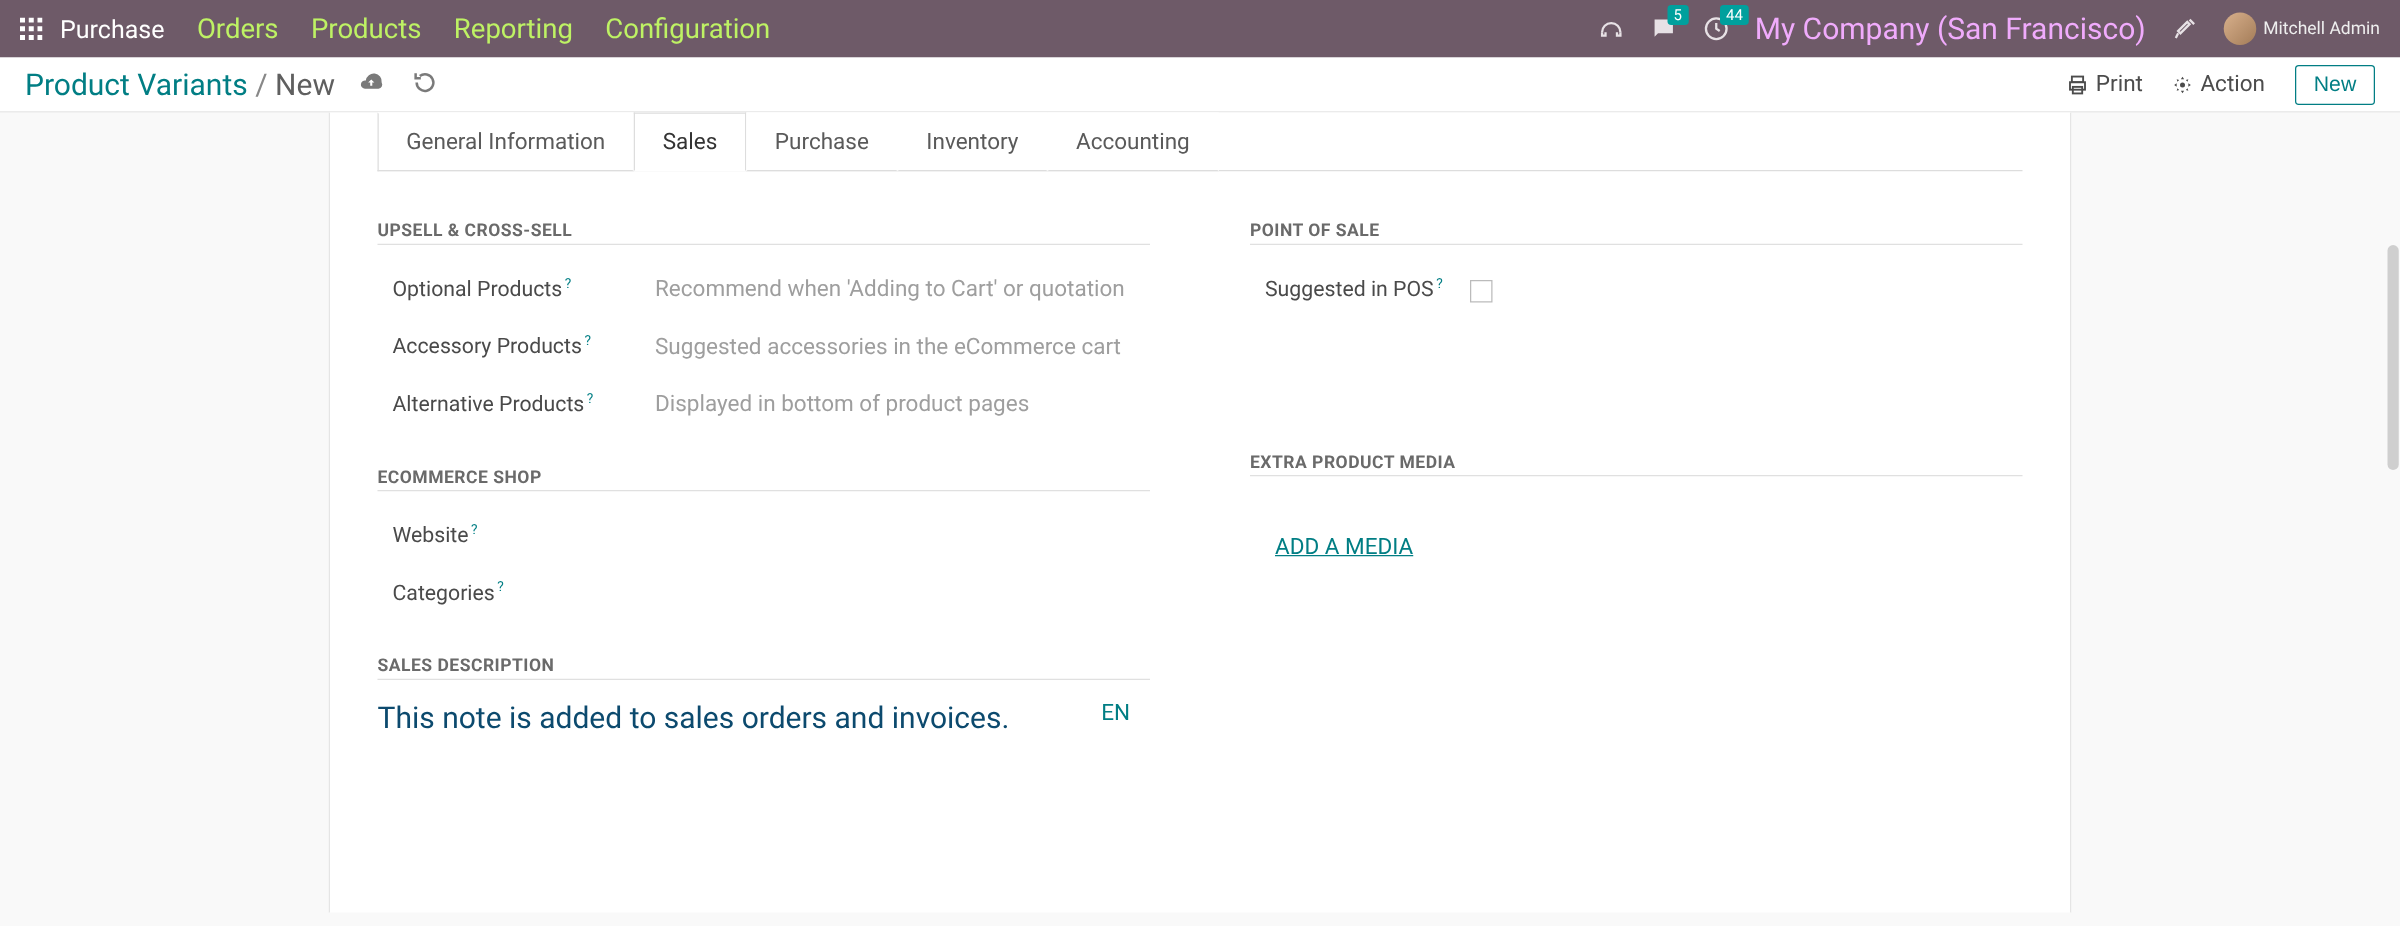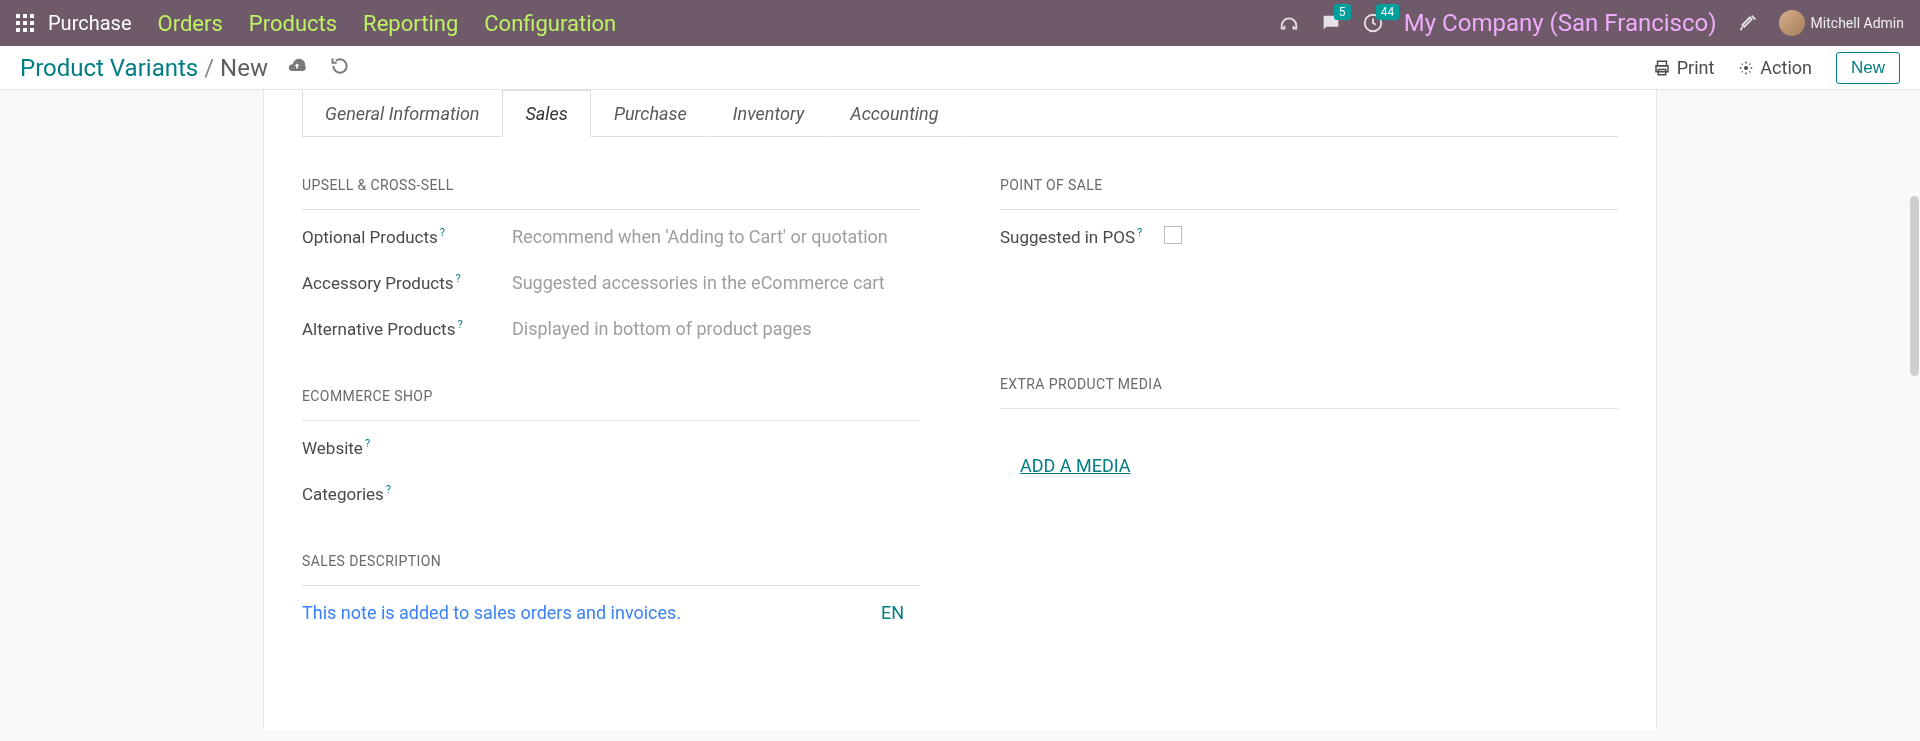--- a/index.html
+++ b/index.html
@@ -103,21 +103,20 @@
       background:#fff;
       border-left:1px solid #e5e5e5;
       border-right:1px solid #e5e5e5;
       min-height: 640px;
       padding: 0 0 40px;
     }
     .tabs {
       display:flex;
       border-bottom: none;
       margin-left: 38px;
-      font-style: italic;
     }
     .tab {
       padding: 12px 22px;
       font-size:18px;
       color:#5a5a5a;
       border:1px solid transparent;
       border-bottom:1px solid #ddd;
       cursor:pointer;
       background:#fff;
       margin-bottom:-1px;
@@ -131,33 +130,34 @@
     .tab-body {
       border-top:1px solid #ddd;
       margin: 0 38px;
       padding-top: 40px;
       display:flex;
       gap: 80px;
     }
     .col { flex:1; }
     .section-title {
       font-size:14px;
-      font-weight:400;
+      font-weight:700;
       letter-spacing:0.4px;
       color:#6a6a6a;
       text-transform:uppercase;
       border-bottom:1px solid #e0e0e0;
-      padding-bottom:16px;
+      padding-bottom:2px;
       margin-bottom:16px;
     }
     .fieldrow {
       display:flex;
-      align-items:flex-start;
+      align-items:flex-end;
       margin-bottom:16px;
       min-height:30px;
+      margin-left:12px;
     }
     .fieldlabel {
       width:210px;
       font-size:17px;
       color:#4a4a4a;
       position:relative;
     }
     .q {
       color:#017e84;
       font-size:11px;
@@ -181,21 +181,21 @@
       color:#017e84;
       font-size:18px;
       text-transform:uppercase;
       cursor:pointer;
       margin-top:30px;
       margin-left:20px;
       display:inline-block;
       text-decoration:underline;
     }
     .desc-row { position:relative; margin-top:8px; }
-    .desc-placeholder { color:#3b82f6; font-size:18px; }
+    .desc-placeholder { color:#0c4a6e; font-size:24px; }
     .lang-badge {
       position:absolute;
       right:16px;
       top:0;
       color:#017e84;
       font-size:18px;
       cursor:pointer;
     }
     .scrollbar {
       position:absolute;

